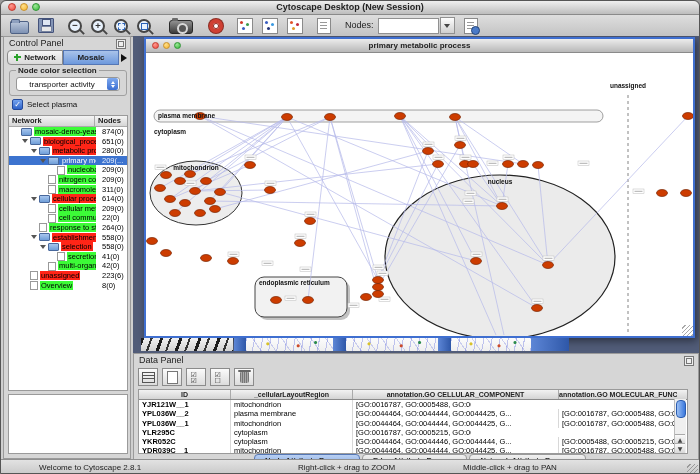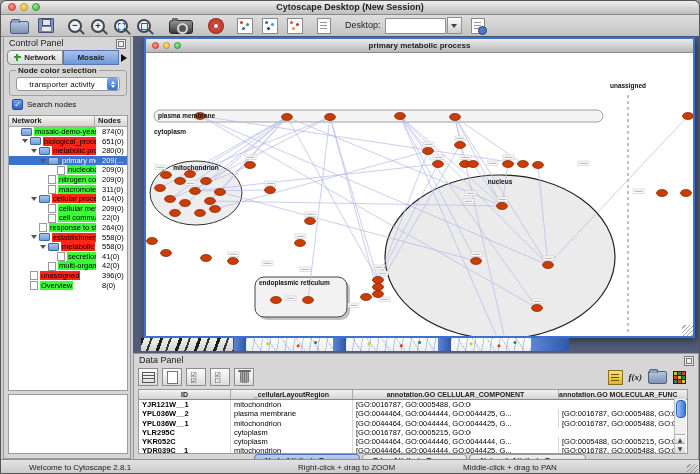--- a/index.html
+++ b/index.html
@@ -218,21 +218,21 @@
     <span class="tbi">
         <span class="netb red">
           <i class="d1"></i>
           <i class="d2"></i>
           <i class="d3"></i>
         </span>
       </span>
     <span class="tbi" style="margin-left:14px">
         <span class="page"></span>
       </span>
-    <span id="search-label">Desktop:</span>
+    <span id="search-label">Nodes:</span>
     <input id="search-input" value="" style="">
     <span id="search-drop"></span>
     <span class="tbi">
         <span class="page cfg"></span>
       </span>
   </div>
 
   <div id="control-panel">
     <div class="panel-head">
       <span>Control Panel</span>
@@ -253,21 +253,21 @@
       <div id="dropdown">
         <span class="val">transporter activity</span>
         <span class="step">
             <b class="up"></b>
             <b class="dn"></b>
           </span>
       </div>
     </div>
     <div id="checkbox-row">
       <span id="checkbox">✓</span>
-      <span id="checkbox-label">Search nodes</span>
+      <span id="checkbox-label">Select plasma</span>
     </div>
     <div id="tree-box">
       <div id="tree-header">
         <span class="th c1">Network</span>
         <span class="th c2">Nodes</span>
       </div>
       <div id="tree-rows">
           <div class="tree-row">
             <span class="ind" style="width: 3px;"></span>
             <span class="noarr"></span>
@@ -349,21 +349,21 @@
             <span class="ind" style="width: 21px;"></span>
             <span class="arr"></span>
             <span class="ficon"></span>
             <span class="lblwrap"><span class="lbl red">establishment of lo</span></span>
             <span class="count">558(0)</span>
           </div>
           <div class="tree-row">
             <span class="ind" style="width: 30px;"></span>
             <span class="arr"></span>
             <span class="ficon"></span>
-            <span class="lblwrap"><span class="lbl red">metabolic</span></span>
+            <span class="lblwrap"><span class="lbl red">selection</span></span>
             <span class="count">558(0)</span>
           </div>
           <div class="tree-row">
             <span class="ind" style="width: 39px;"></span>
             <span class="noarr"></span>
             <span class="licon"></span>
             <span class="lblwrap"><span class="lbl green">secretion</span></span>
             <span class="count">41(0)</span>
           </div>
           <div class="tree-row">
@@ -371,21 +371,21 @@
             <span class="noarr"></span>
             <span class="licon"></span>
             <span class="lblwrap"><span class="lbl green">multi-organism pro</span></span>
             <span class="count">42(0)</span>
           </div>
           <div class="tree-row">
             <span class="ind" style="width: 12px;"></span>
             <span class="noarr"></span>
             <span class="licon"></span>
             <span class="lblwrap"><span class="lbl red">unassigned</span></span>
-            <span class="count">396(0)</span>
+            <span class="count">223(6)</span>
           </div>
           <div class="tree-row">
             <span class="ind" style="width: 12px;"></span>
             <span class="noarr"></span>
             <span class="licon"></span>
             <span class="lblwrap"><span class="lbl green">Overview</span></span>
             <span class="count">8(0)</span>
           </div>
         </div>
     </div>
@@ -587,34 +587,20 @@
       <span class="dpb">
           <span class="ico-check"></span>
         </span>
       <span class="dpb">
           <span class="ico-check small"></span>
         </span>
       <span class="dpb">
           <span class="ico-trash"></span>
         </span>
     </div>
-    <div id="dp-right-icons">
-      <span class="dpr">
-          <span class="ico-ylist"></span>
-        </span>
-      <span class="dpr">
-          <span class="ico-fx">f(x)</span>
-        </span>
-      <span class="dpr">
-          <span class="fold" style="margin-top:0"></span>
-        </span>
-      <span class="dpr">
-          <span class="ico-darkgrid"></span>
-        </span>
-    </div>
     <div id="dp-table">
       <div class="dt-hrow" id="dt-head">
           <span class="dt-hcell cw0">ID</span>
           <span class="dt-hcell cw1">_cellularLayoutRegion</span>
           <span class="dt-hcell cw2">annotation.GO CELLULAR_COMPONENT</span>
           <span class="dt-hcell cw3">annotation.GO MOLECULAR_FUNCTION</span>
         </div>
       <div id="dt-body">
           <div class="dt-row">
             <span class="dt-cell cw0 c0">YJR121W__1</span>
@@ -658,19 +644,19 @@
       </div>
     </div>
     <div id="dp-tabs">
       <span class="dtab sel">Node Attribute Browser</span>
       <span class="dtab">Edge Attribute Browser</span>
       <span class="dtab">Network Attribute Browser</span>
     </div>
   </div>
 
   <div id="statusbar">
-    <span class="status-msg" style="left:28px">Welcome to Cytoscape 2.8.1</span>
+    <span class="status-msg" style="left:38px">Welcome to Cytoscape 2.8.1</span>
     <span class="status-msg" style="left:297px">Right-click + drag to ZOOM</span>
     <span class="status-msg" style="left:462px">Middle-click + drag to PAN</span>
     <div id="win-grip"></div>
   </div>
 
 </div>
 
 </body></html>

